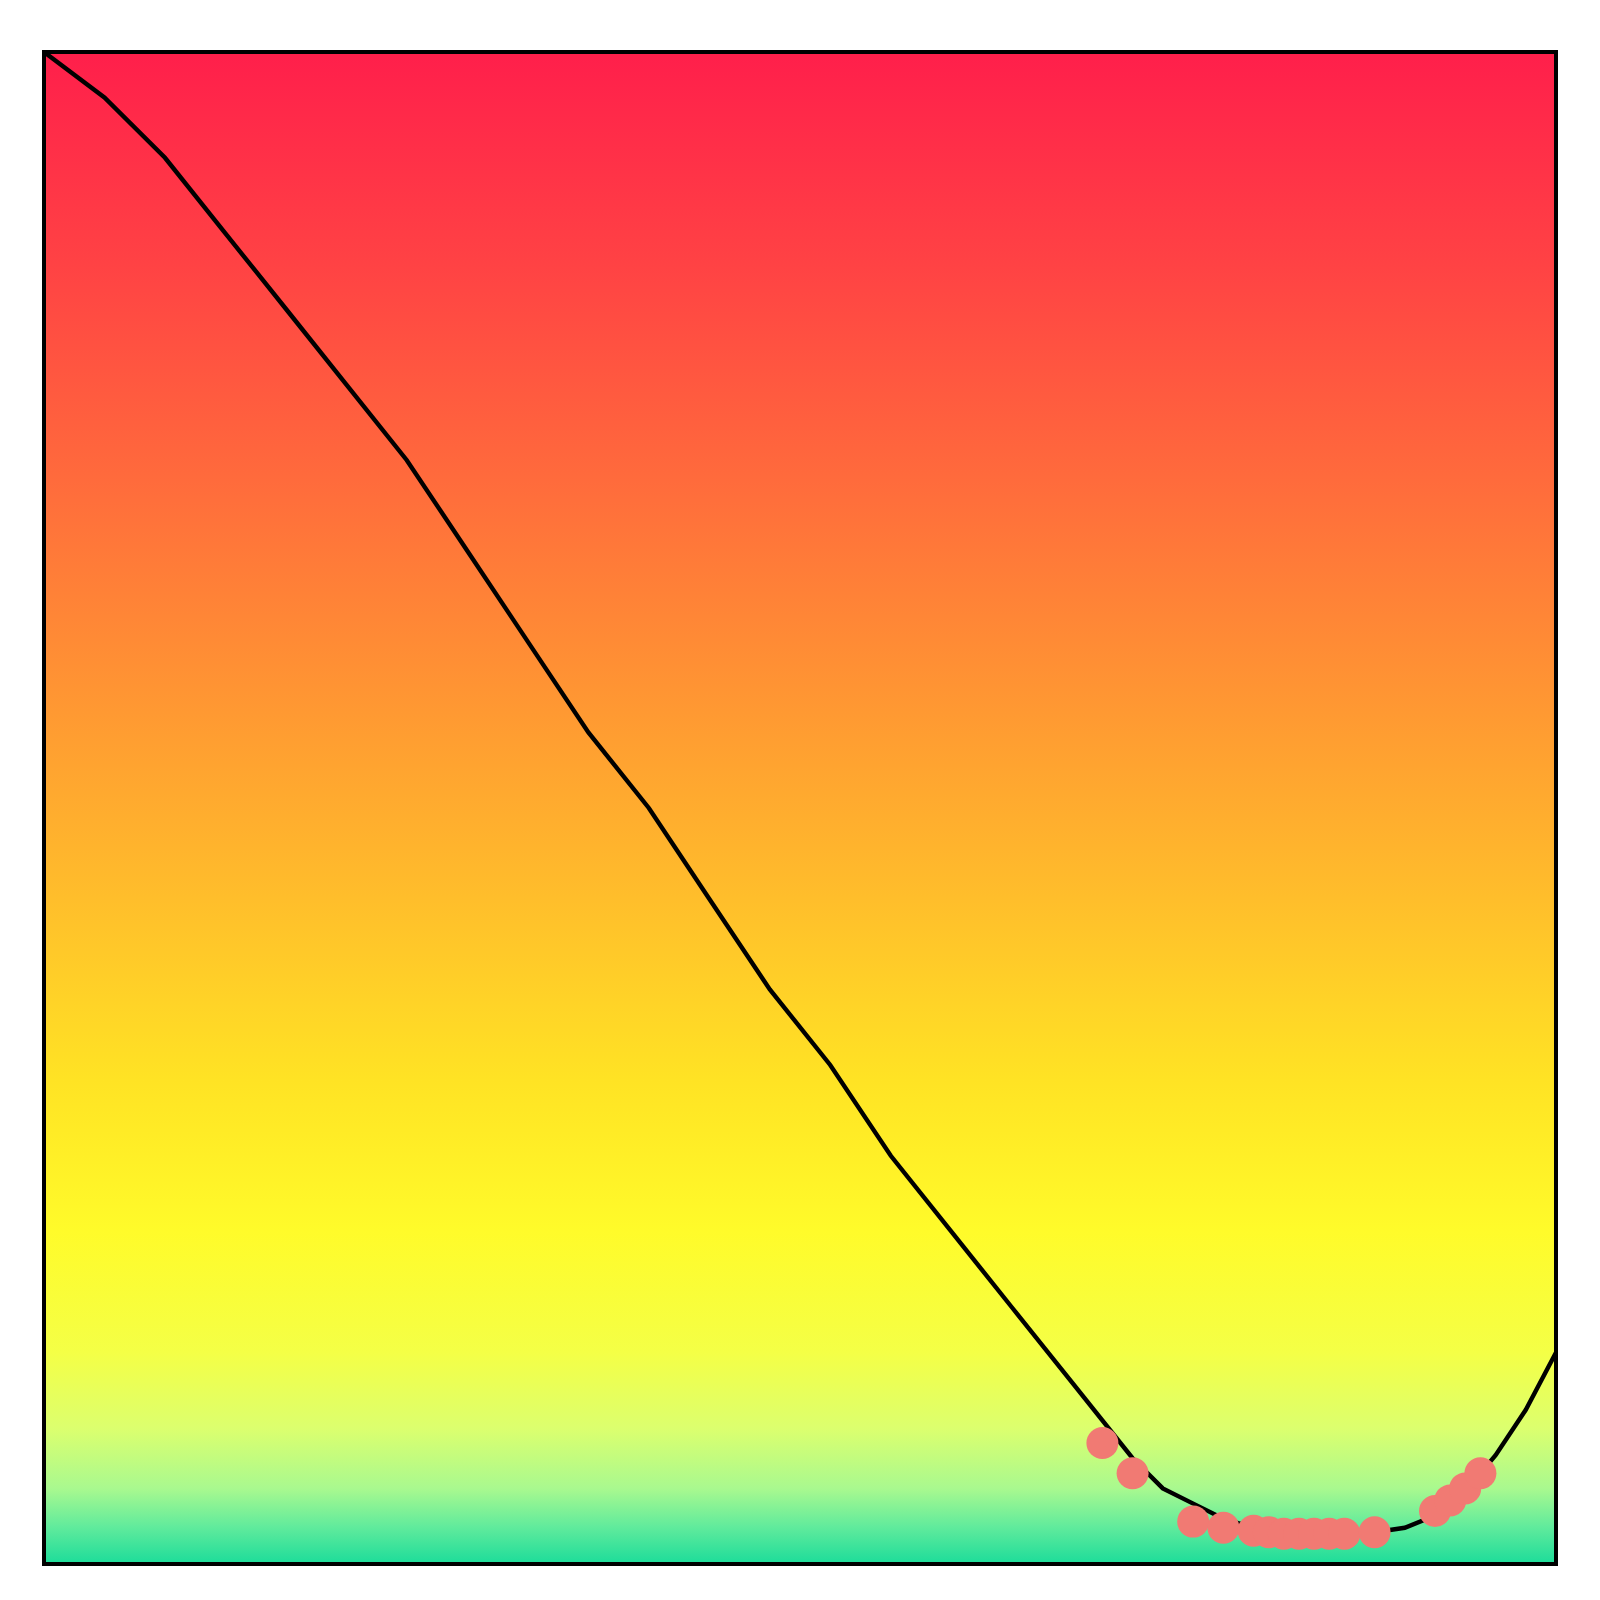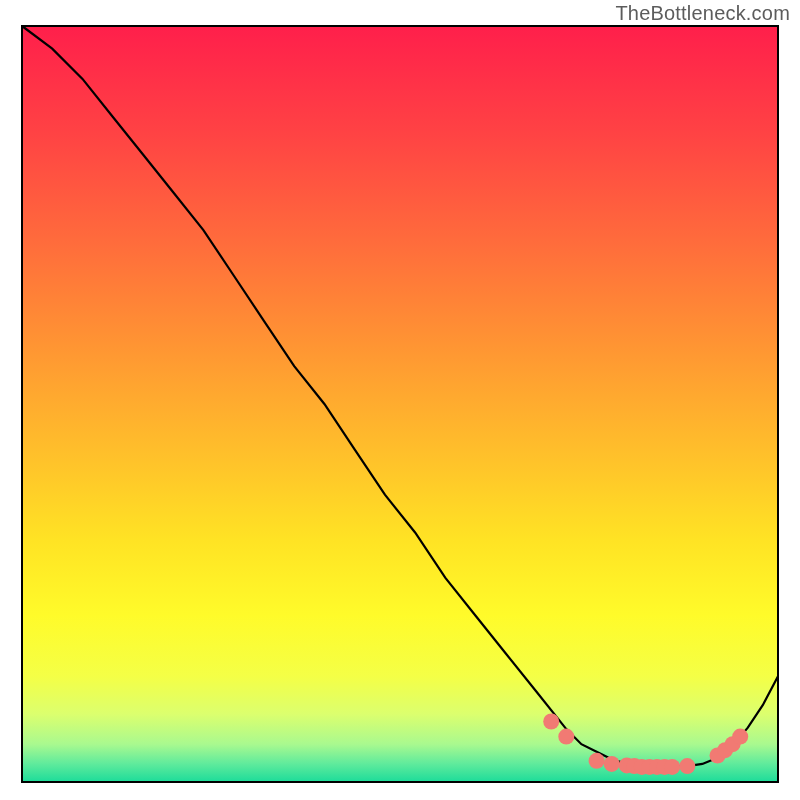--- a/index.html
+++ b/index.html
@@ -26,21 +26,20 @@
     z-index: 10;
   }
   svg {
     display: block;
   }
 </style>
 </head>
 <body>
 
 <div class="chart-wrap">
-  <div class="attribution">TheBottleneck.com</div>
 
   <svg id="chart-svg" width="800" height="800" viewBox="0 0 800 800">
     <defs>
       <linearGradient id="bg-grad" x1="0" y1="0" x2="0" y2="1">
           <stop offset="0.00%" stop-color="#ff1f4b"></stop>
           <stop offset="14.00%" stop-color="#ff4244"></stop>
           <stop offset="28.00%" stop-color="#ff6a3c"></stop>
           <stop offset="42.00%" stop-color="#ff9433"></stop>
           <stop offset="56.00%" stop-color="#ffbe2b"></stop>
           <stop offset="68.00%" stop-color="#ffe324"></stop>

